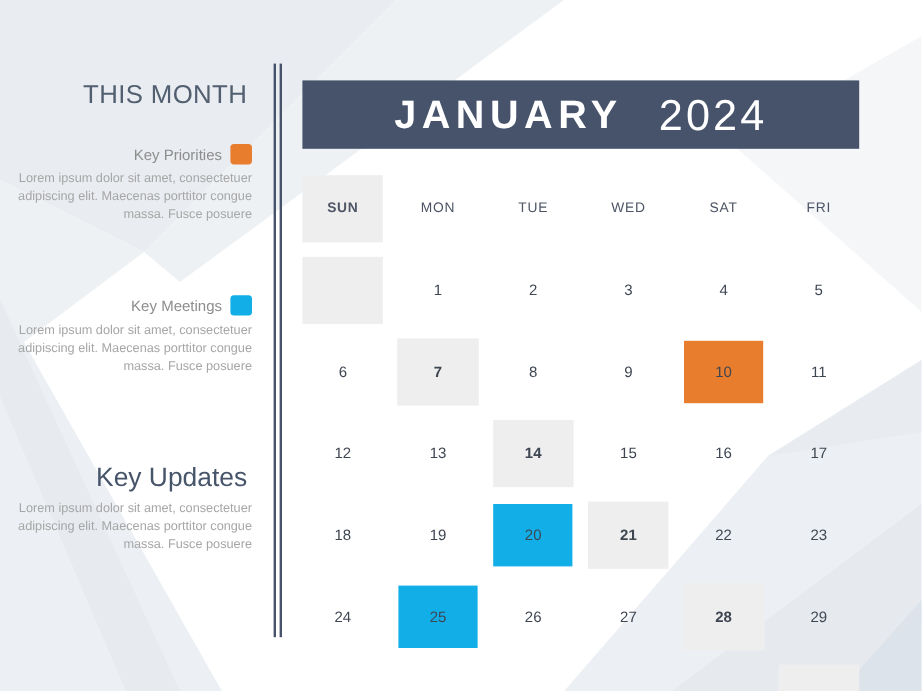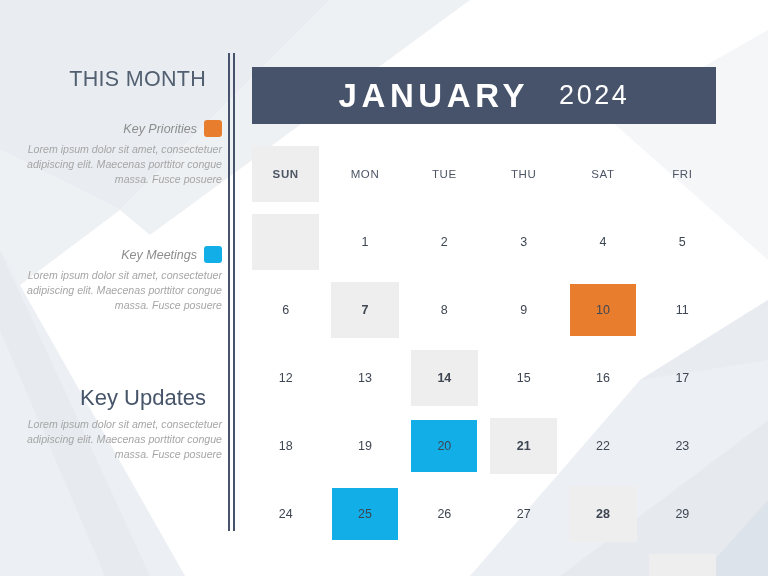--- a/index.html
+++ b/index.html
@@ -50,23 +50,22 @@
     font-size: 21.5px;
     letter-spacing: 0.3px;
     color: #515f70;
     font-weight: 400;
     white-space: nowrap;
   }
 
   .side-block {
     position: absolute;
     width: 206px;
-    left: 16px;
+    left: 4px;
     text-align: right;
-    font-style: italic;
   }
 
   .side-head {
     display: flex;
     align-items: center;
     justify-content: flex-end;
     gap: 7px;
     margin-bottom: 5px;
   }
 
@@ -138,21 +137,21 @@
     align-items: center;
     justify-content: center;
     color: #ffffff;
   }
   #cal-month {
     font-size: 33px;
     font-weight: bold;
     letter-spacing: 4.6px;
   }
   #cal-year {
-    font-size: 27px;
+    font-size: 36px;
     font-weight: 300;
     letter-spacing: 2.6px;
     margin-left: 30px;
   }
 
   #cal-grid {
     margin-top: 22px;
     display: grid;
     grid-template-columns: repeat(6, 1fr);
     grid-auto-rows: 56px;
@@ -260,21 +259,21 @@
         <div class="cell dow sun-col">
           <span class="num">SUN</span>
         </div>
         <div class="cell dow">
           <span class="num">MON</span>
         </div>
         <div class="cell dow">
           <span class="num">TUE</span>
         </div>
         <div class="cell dow">
-          <span class="num">THU</span>
+          <span class="num">WED</span>
         </div>
         <div class="cell dow">
           <span class="num">SAT</span>
         </div>
         <div class="cell dow">
           <span class="num">FRI</span>
         </div>
         <div class="cell sun-col">
           <span class="num"></span>
         </div>

